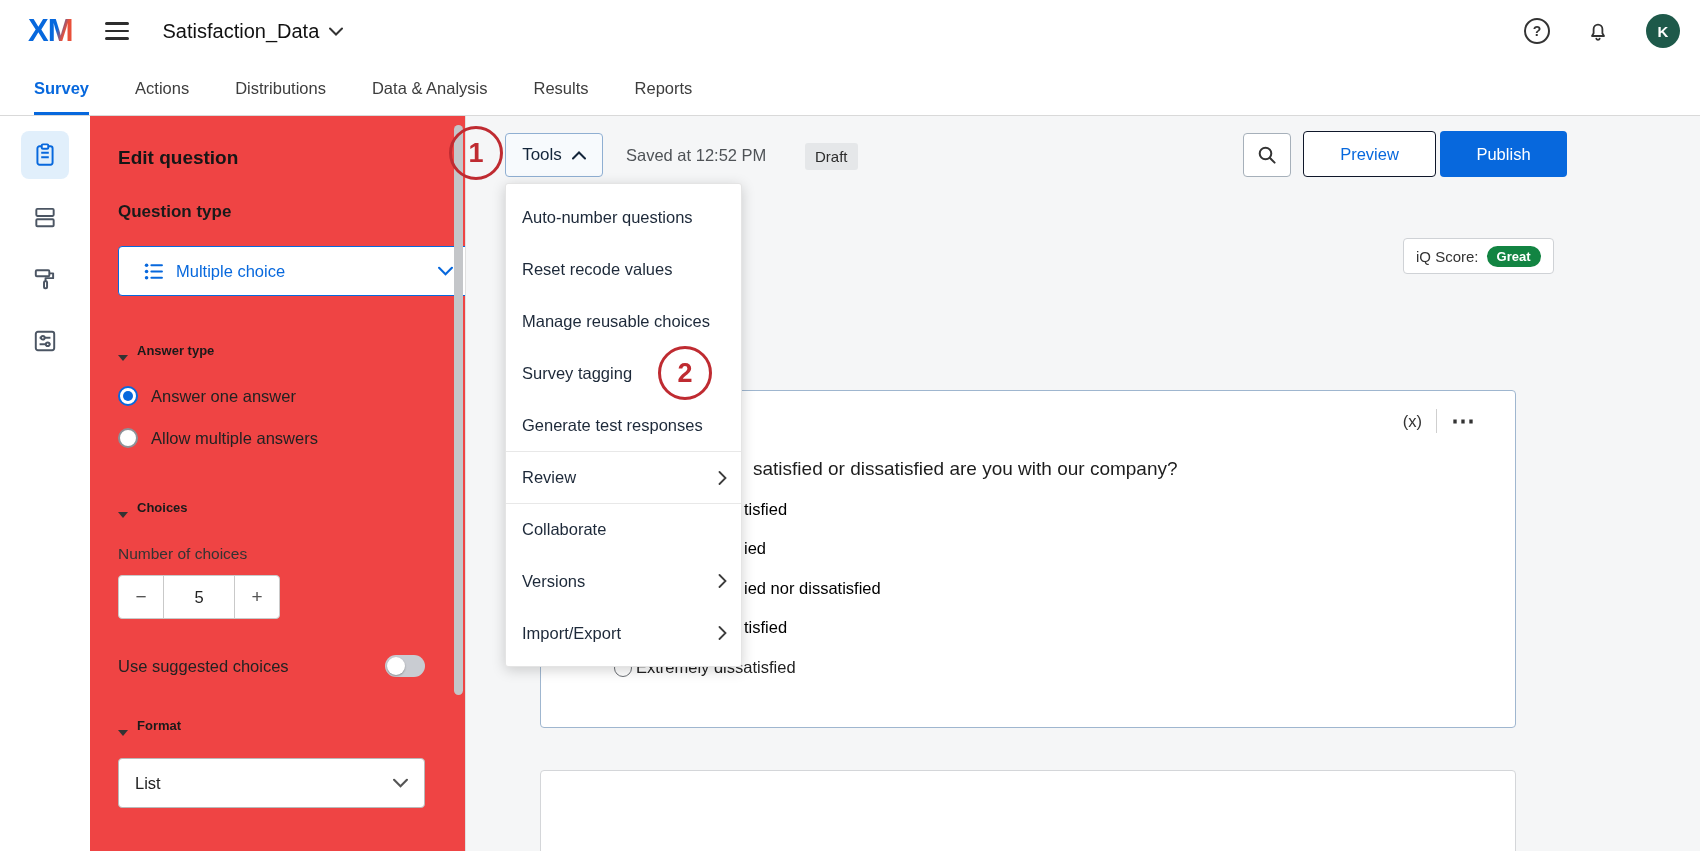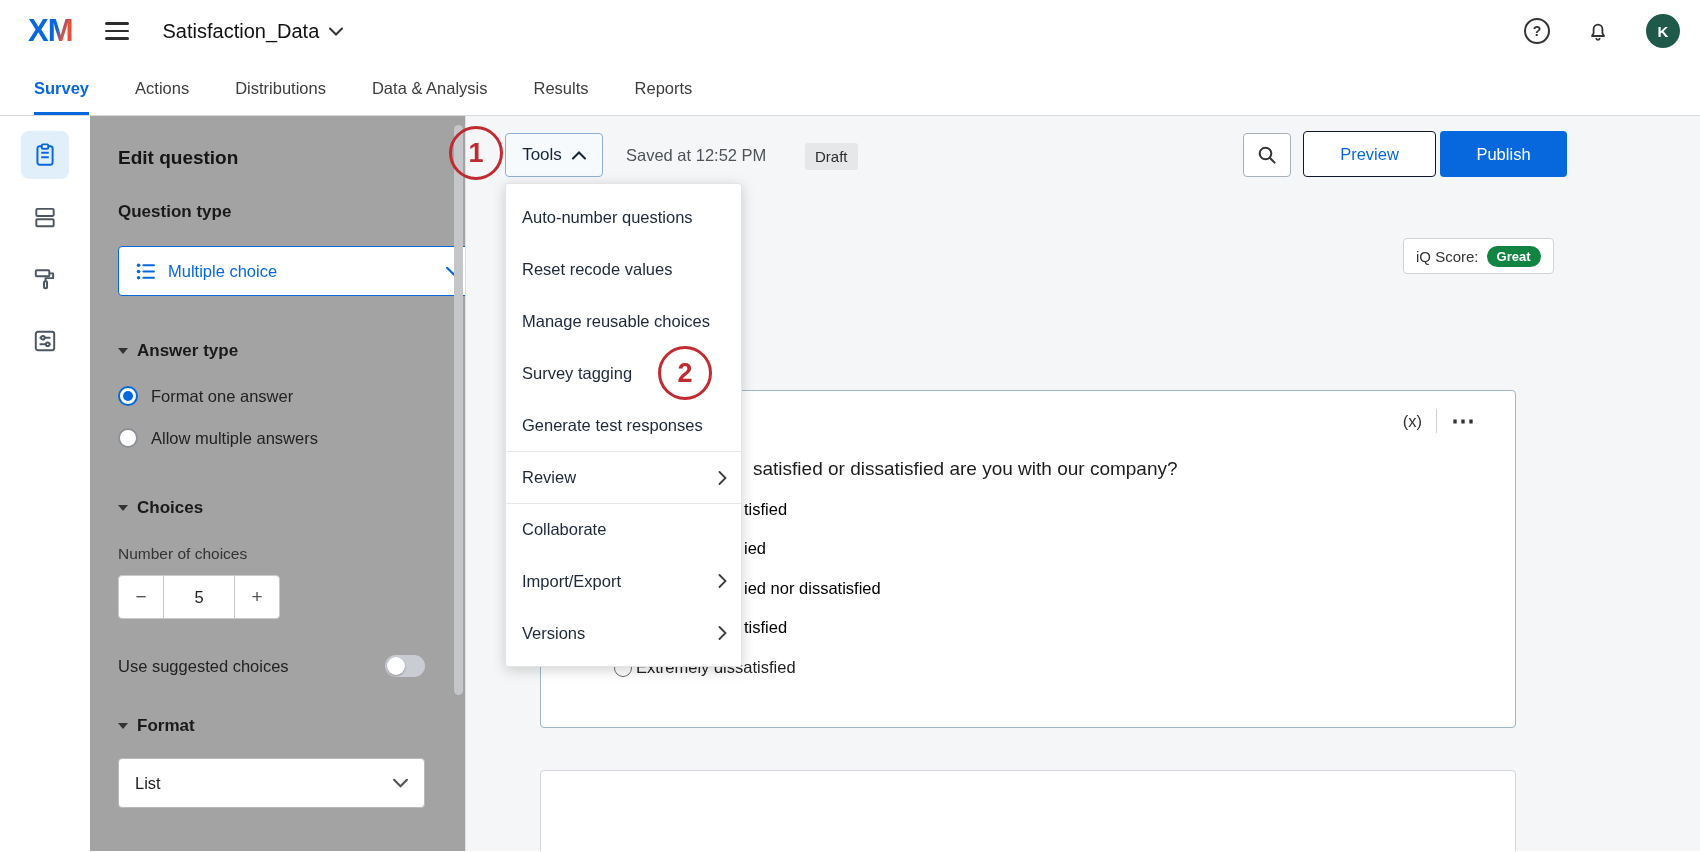--- a/index.html
+++ b/index.html
@@ -30,26 +30,26 @@
 
   
   .main { display:flex; height:735px; position:relative; }
 
   .rail { width:90px; background:#fff; padding-top:15px; display:flex; flex-direction:column; align-items:center; gap:14px; }
   .rail-btn { width:48px; height:48px; border-radius:8px; display:flex; align-items:center; justify-content:center; }
   .rail-btn.active { background:#e1effb; }
   .rail-btn svg { stroke:#4b5563; }
   .rail-btn.active svg { stroke:#0768dd; }
 
-  .panel { width:376px; background:#a3a3a3; border-right:1px solid #e0e0e0; padding:30px 0 0 28px; position:relative; overflow:hidden; }
+  .panel { width:376px; background:#ef4444; border-right:1px solid #e0e0e0; padding:30px 0 0 28px; position:relative; overflow:hidden; }
   .panel h1 { font-size:19px; font-weight:700; line-height:23px; color:#161616; }
   .label-strong { margin-top:32px; font-size:17px; font-weight:700; line-height:21px; color:#1a1a1a; }
-  .qtype-btn { margin-top:24px; width:360px; height:50px; border:1px solid #0768dd; border-radius:4px; display:flex; align-items:center; padding:0 16px; gap:12px; background:#fff;justify-content:flex-end; }
+  .qtype-btn { margin-top:24px; width:360px; height:50px; border:1px solid #0768dd; border-radius:4px; display:flex; align-items:center; padding:0 24px; gap:12px; background:#fff;justify-content:flex-end; }
   .qtype-btn .qtype-text { font-size:16.5px; color:#0768dd; font-weight:500; flex:1; text-align:left; }
-  .section-head { display:flex; align-items:center; gap:9px; font-size:17px; font-weight:700; line-height:21px; color:#1a1a1a; cursor:pointer; }
+  .section-head { display:flex; align-items:flex-end; gap:9px; font-size:13px; font-weight:700; line-height:21px; color:#1a1a1a; cursor:pointer; }
   .mt-answer { margin-top:44px; } .mt-choices { margin-top:48px; } .mt-format { margin-top:38px; }
   .caret-down { width:0; height:0; border-left:5px solid transparent; border-right:5px solid transparent; border-top:6px solid #333; }
   .radio-row { display:flex; align-items:center; gap:13px; height:22px; cursor:pointer; }
   .r1 { margin-top:24px; } .r2 { margin-top:20px; }
   .radio { width:20px; height:20px; border-radius:50%; border:2px solid #8d9299; background:#fff; display:flex; align-items:center; justify-content:center; flex:none; }
   .radio.on { border-color:#0768dd; }
   .radio.on::after { content:""; width:10px; height:10px; border-radius:50%; background:#0768dd; }
   .radio-label { font-size:16.5px; color:#222; }
   .sub-label { margin-top:26px; font-size:15.5px; line-height:19px; color:#333; }
   .stepper { margin-top:12px; width:162px; height:44px; border:1px solid #c9c9c9; border-radius:4px; display:flex; overflow:hidden; background:#fff; }
@@ -202,21 +202,21 @@
             <path d="M1 1.5 L7 7.5 L13 1.5" stroke="#0768dd" stroke-width="2" stroke-linecap="round"></path>
           </svg>
       </button>
 
       <div class="section-head mt-answer">
         <span class="caret-down"></span>
         <span>Answer type</span>
       </div>
       <div class="radio-row r1">
         <span class="radio on"></span>
-        <span class="radio-label">Format one answer</span>
+        <span class="radio-label">Answer one answer</span>
       </div>
       <div class="radio-row r2">
         <span class="radio"></span>
         <span class="radio-label">Allow multiple answers</span>
       </div>
 
       <div class="section-head mt-choices">
         <span class="caret-down"></span>
         <span>Choices</span>
       </div>
@@ -313,31 +313,31 @@
         <div class="mi sep">
           <span class="mi-label">Review</span>
           <svg width="9" height="14" viewBox="0 0 9 14" fill="none">
               <path d="M1.5 1 L7.5 7 L1.5 13" stroke="#3c3c3c" stroke-width="1.8" stroke-linecap="round"></path>
             </svg>
         </div>
         <div class="mi sep">
             <span class="mi-label">Collaborate</span>
           </div>
         <div class="mi">
+          <span class="mi-label">Versions</span>
+          <svg width="9" height="14" viewBox="0 0 9 14" fill="none">
+              <path d="M1.5 1 L7.5 7 L1.5 13" stroke="#3c3c3c" stroke-width="1.8" stroke-linecap="round"></path>
+            </svg>
+        </div>
+        <div class="mi">
           <span class="mi-label">Import/Export</span>
           <svg width="9" height="14" viewBox="0 0 9 14" fill="none">
               <path d="M1.5 1 L7.5 7 L1.5 13" stroke="#3c3c3c" stroke-width="1.8" stroke-linecap="round"></path>
             </svg>
         </div>
-        <div class="mi">
-          <span class="mi-label">Versions</span>
-          <svg width="9" height="14" viewBox="0 0 9 14" fill="none">
-              <path d="M1.5 1 L7.5 7 L1.5 13" stroke="#3c3c3c" stroke-width="1.8" stroke-linecap="round"></path>
-            </svg>
-        </div>
       </div>
 
     </section>
   </div>
 
   <div class="ann-circle ann-1">1</div>
   <div class="ann-circle ann-2">2</div>
 
 </div>
 

